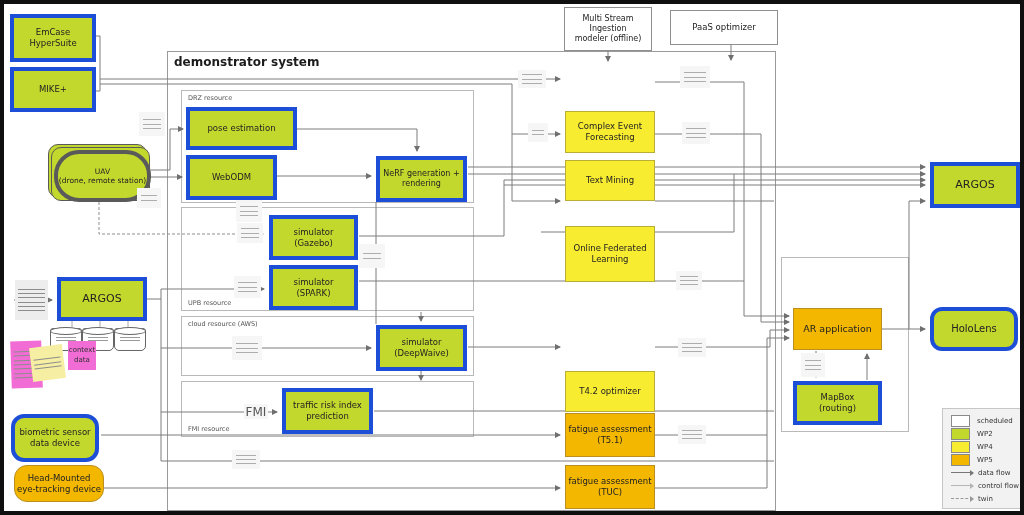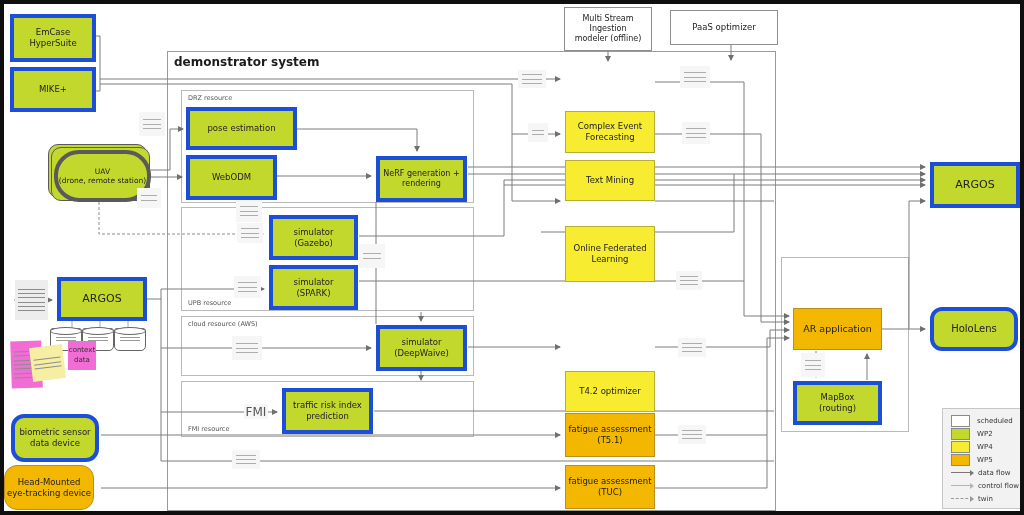--- a/index.html
+++ b/index.html
@@ -261,21 +261,21 @@
   <div class="stackshadow" style="left:47px;top:143px;width:97px;height:52px;"></div>
 
   <div class="box g" style="left:6px;top:10px;width:86px;height:48px;">EmCase
 HyperSuite</div>
   <div class="box g" style="left:6px;top:63px;width:86px;height:45px;">MIKE+</div>
   <div class="box g uav" style="left:50px;top:146px;width:97px;height:52px;font-size:7.5px;border-radius:25px;">UAV
 (drone, remote station)</div>
   <div class="box g" style="left:53px;top:273px;width:90px;height:44px;font-size:11px;">ARGOS</div>
   <div class="box g rd" style="left:7px;top:410px;width:88px;height:48px;">biometric sensor
 data device</div>
-  <div class="box o rd" style="left:0;top:461px;width:90px;height:45px;text-align:center;">Head-Mounted
+  <div class="box o rd" style="left:10px;top:461px;width:90px;height:37px;text-align:center;">Head-Mounted
 eye-tracking device</div>
 
   <div class="box w" style="left:560px;top:3px;width:88px;height:44px;font-size:8px;">Multi Stream
 Ingestion
 modeler (offline)</div>
   <div class="box w" style="left:660px;top:6px;width:108px;height:35px;margin-left:6px;">PaaS optimizer</div>
 
   <div class="box g" style="left:182px;top:103px;width:111px;height:43px;">pose estimation</div>
   <div class="box g" style="left:182px;top:151px;width:91px;height:45px;">WebODM</div>
   <div class="box g" style="left:372px;top:152px;width:91px;height:46px;font-size:8px;">NeRF generation +

